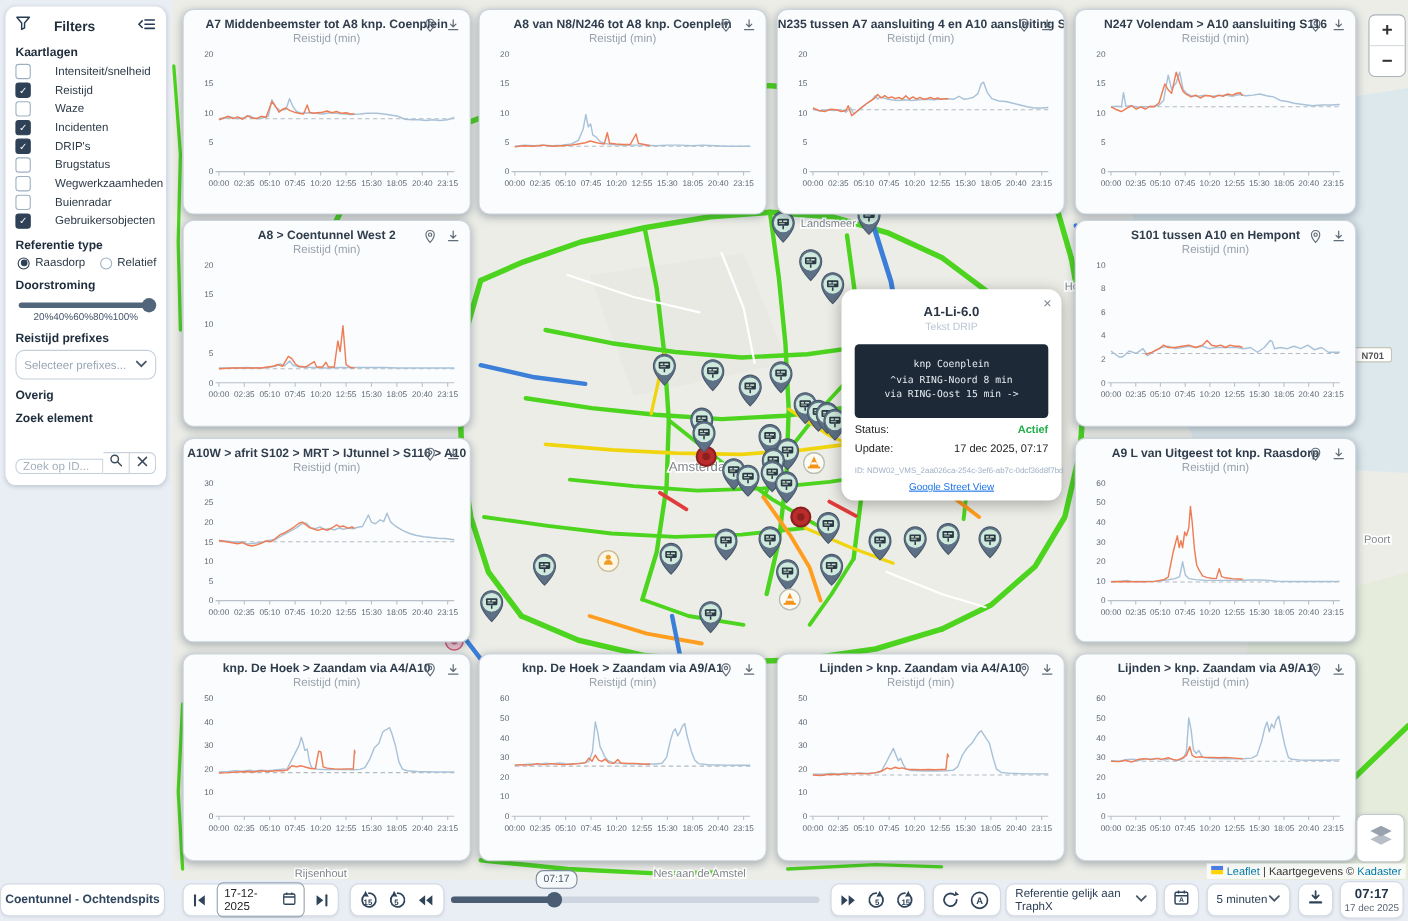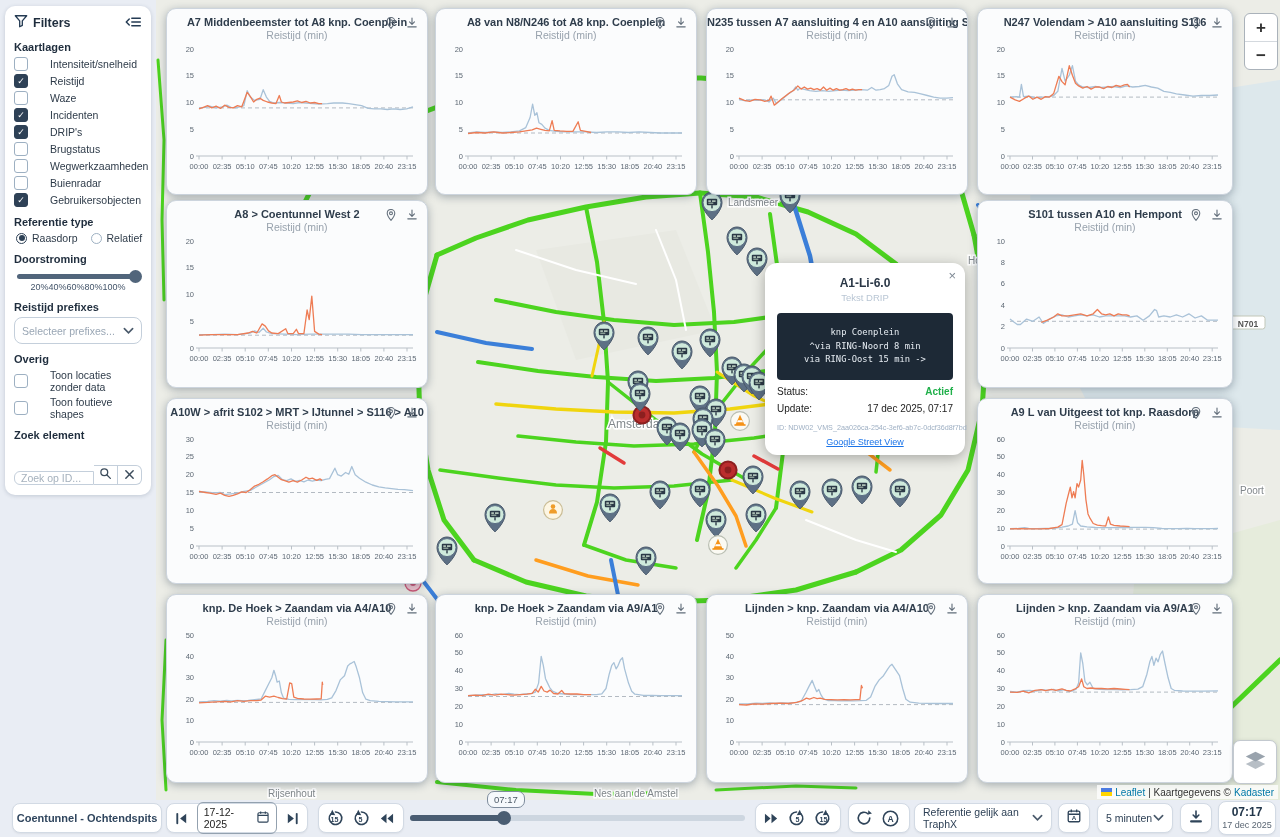--- a/index.html
+++ b/index.html
@@ -16,21 +16,21 @@
   .ch-head{position:relative;text-align:center;padding-top:7px}
   .ch-title{font-size:11px;font-weight:bold;color:#2f3d4c;white-space:nowrap;overflow:hidden}
   .ch-sub{font-size:10.5px;color:#98a2ad;margin-top:1px}
   .ch-icons{position:absolute;top:7px;right:8px;display:flex;gap:7px}
   .ch-plot{display:block;margin:3px auto 0}
   .tk{font-size:7.5px;fill:#5d6874;font-family:"Liberation Sans",sans-serif}
 
   
   #sidebar{position:absolute;left:0;top:0;width:156px;height:800px;background:#e9edf4;z-index:20}
   .filter-card{position:absolute;left:5px;top:6px;width:146px;background:#fff;border-radius:10px;box-shadow:0 1px 4px rgba(40,60,90,.2);padding:8px 9px 10px;box-sizing:border-box}
-  .fhead{display:flex;align-items:center;gap:5px}
+  .fhead{display:flex;align-items:center;gap:21px}
   .ftitle{font-size:12.5px;font-weight:bold;color:#1f2d3d;flex:1}
   .sec{font-size:11px;font-weight:bold;color:#1f2d3d;margin:9px 0 4px}
   .cb-row{display:flex;align-items:center;gap:22px;margin:3px 0}
   .cb{width:12px;height:12px;border:1px solid #9db0c2;border-radius:3px;background:#fff;flex:none;display:flex;align-items:center;justify-content:center}
   .cb.on{background:#2e4156;border-color:#2e4156;color:#fff;font-size:9px;line-height:1}
   .cb-label{font-size:10.5px;color:#2e3b49}
   .radio-row{display:flex;gap:13px;margin:2px 0 0 2px}
   .rad{display:flex;align-items:center;gap:5px;font-size:10.5px;color:#2e3b49}
   .rdot{width:11px;height:11px;border-radius:50%;border:1px solid #9db0c2;background:#fff;flex:none;position:relative;box-sizing:border-box}
   .rdot.on{border:1.5px solid #2e4156}
@@ -60,21 +60,21 @@
   #zoomctl{position:absolute;left:1244px;top:13px;width:32px;background:#fff;border:1px solid #aab2ba;border-radius:6px;overflow:hidden;z-index:30}
   .zbtn{height:27px;display:flex;align-items:center;justify-content:center;font-size:17px;font-weight:bold;color:#333}
   .zbtn + .zbtn{border-top:1px solid #d4d9de}
   #layersbtn{position:absolute;left:1233px;top:740px;width:42px;height:42px;background:#fff;border:1px solid #c3c9cf;border-radius:7px;display:flex;align-items:center;justify-content:center;box-shadow:0 1px 4px rgba(0,0,0,.15);z-index:30}
   #attrib{position:absolute;right:2px;top:785px;background:rgba(255,255,255,.75);font-size:10px;color:#333;padding:0 4px;display:flex;align-items:center;gap:3px;z-index:30;height:14px}
   .attr-link{color:#0078a8;text-decoration:none}
 
   
   #toolbar{position:absolute;left:0;top:800px;width:1280px;height:37px;background:#e9edf4;z-index:35}
   .tb-card{position:absolute;background:#fff;border:1px solid #d2dae4;border-radius:8px;height:30px;box-sizing:border-box;display:flex;align-items:center;box-shadow:0 1px 2px rgba(0,0,0,.06)}
-  #tb-left{left:12px;top:3px;width:150px;justify-content:center;font-size:11px;font-weight:bold;color:#30465e}
+  #tb-left{left:0;top:3px;width:150px;justify-content:center;font-size:11px;font-weight:bold;color:#30465e}
   #grp-date{left:166px;top:3px;width:142px;padding:0 3px;gap:3px}
   #grp-rew{left:318px;top:3px;width:86px;padding:0 2px}
   #grp-fwd{left:755px;top:3px;width:86px;padding:0 2px}
   #grp-ref{left:848px;top:3px;width:62px;padding:0 2px}
   #dd-ref{left:914px;top:3px;width:138px;justify-content:space-between;padding:0 8px;font-size:10.5px;color:#2e4156}
   #btn-cal{left:1058px;top:3px;width:32px;justify-content:center}
   #dd-int{left:1097px;top:3px;width:76px;justify-content:space-between;padding:0 8px;font-size:10.5px;color:#2e4156}
   #btn-dl{left:1180px;top:3px;width:32px;justify-content:center}
   #clock{left:1218px;top:1px;width:58px;height:34px;flex-direction:column;justify-content:center;line-height:1.2}
   #clock .t1{font-size:12px;font-weight:bold;color:#22364a}
@@ -1175,30 +1175,20 @@
           <span>100%</span>
         </div>
       <div class="sec">Reistijd prefixes</div>
       <div class="select">
         <span>Selecteer prefixes...</span>
         <span><svg viewBox="0 0 12 8" width="11" height="8">
               <path d="M1.5 1.5 6 6l4.5-4.5" fill="none" stroke="#49596a" stroke-width="1.8" stroke-linecap="round"></path>
             </svg></span>
       </div>
       <div class="sec">Overig</div>
-      <div id="overig-list">
-          <div class="cb-row">
-            <span class="cb "></span>
-            <span class="cb-label">Toon locaties zonder data</span>
-          </div>
-          <div class="cb-row">
-            <span class="cb "></span>
-            <span class="cb-label">Toon foutieve shapes</span>
-          </div>
-        </div>
       <div class="sec">Zoek element</div>
       <div class="search">
         <input placeholder="Zoek op ID..." style="">
         <span class="sbtn">
             <span><svg viewBox="0 0 16 16" width="13" height="13">
                 <circle cx="6.5" cy="6.5" r="4.2" fill="none" stroke="#3c4c5c" stroke-width="1.6"></circle>
                 <path d="M9.8 9.8 14 14" stroke="#3c4c5c" stroke-width="1.6" stroke-linecap="round"></path>
               </svg></span>
           </span>
         <span class="sbtn">

